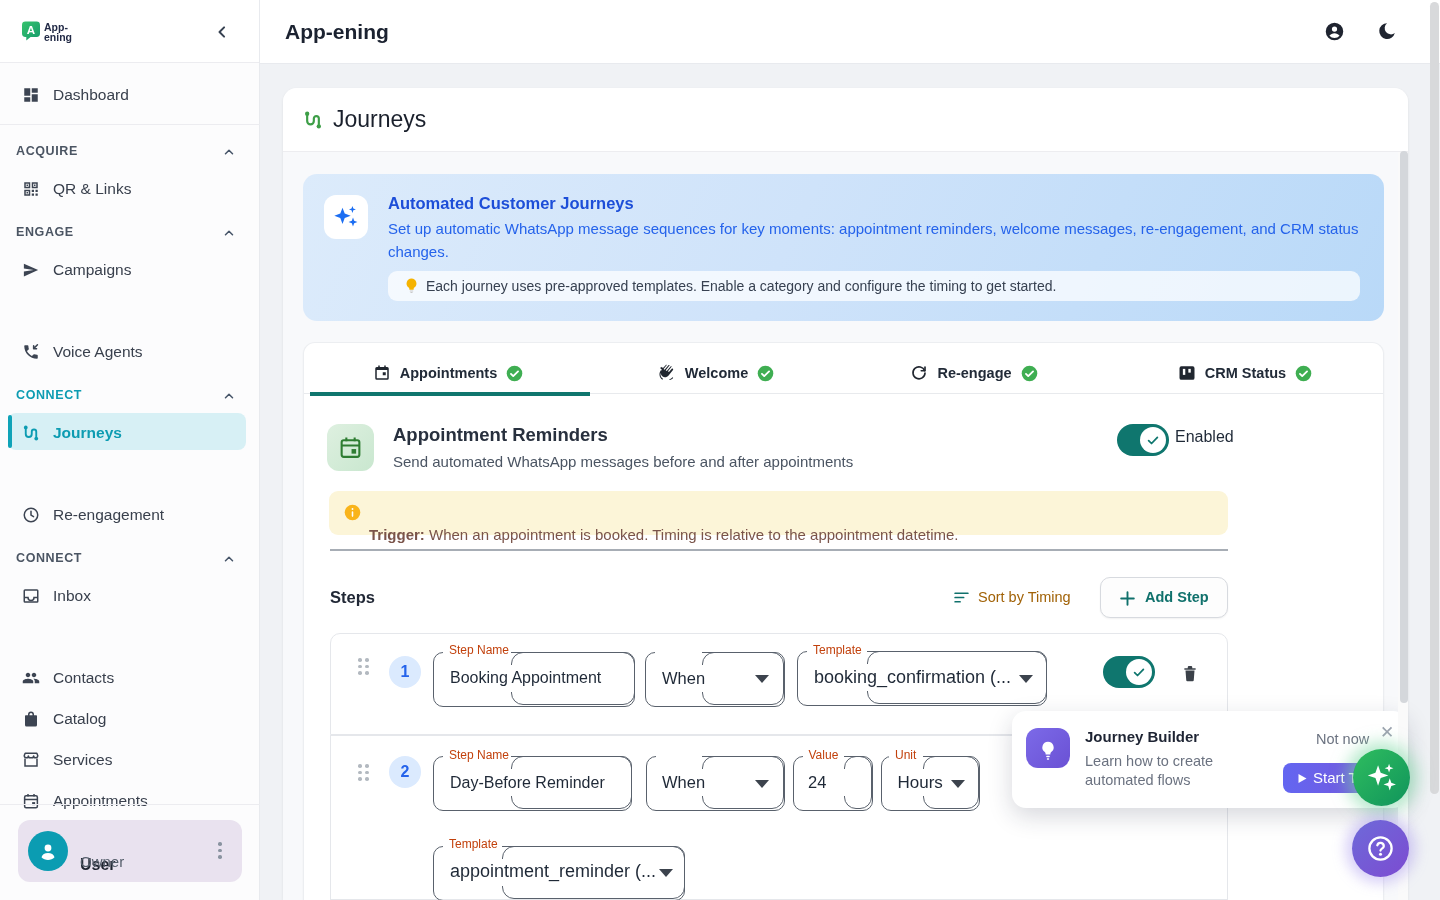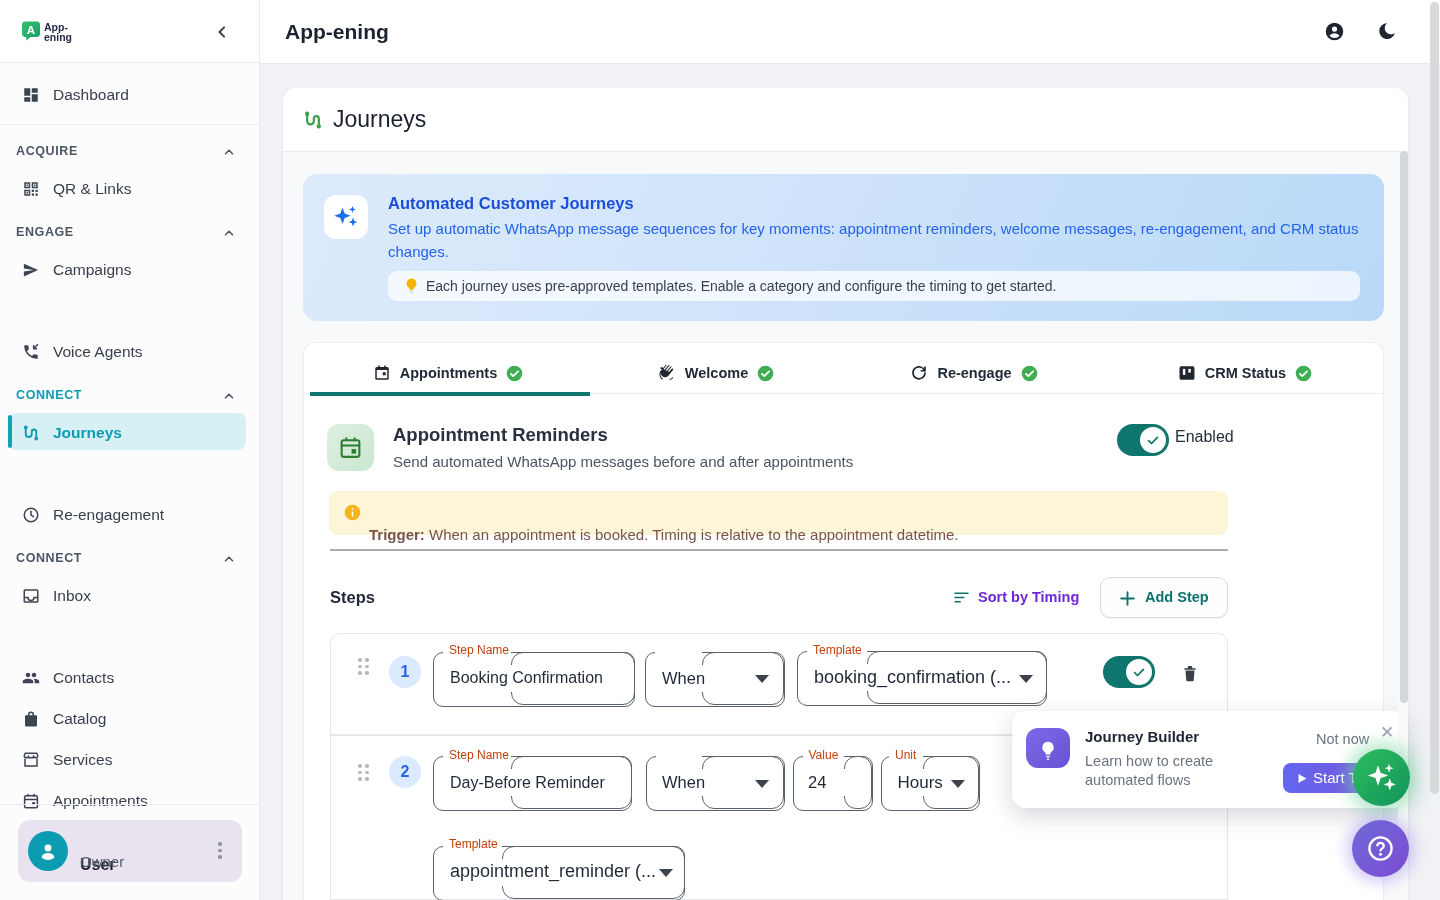--- a/index.html
+++ b/index.html
@@ -51,21 +51,21 @@
 #ar-title { position:absolute; left:393px; top:424px; font-size:18.5px; font-weight:bold; color:#28303e; }
 #ar-sub { position:absolute; left:393px; top:453px; font-size:15px; color:#4b5563;text-align:center; }
 .toggle { position:absolute; width:52px; height:32px; border-radius:16px; background:#0f766e; }
 .toggle .thumb { position:absolute; right:3px; top:3px; width:26px; height:26px; border-radius:50%; background:#fff; }
 #enabled { position:absolute; left:1175px; top:428px; font-size:16px; color:#1f2937; }
 #trigger { position:absolute; left:329px; top:491px; width:899px; height:44px; background:#fcf5d8; border-radius:9px; }
 #trigger .tx { position:absolute; left:40px; top:13px; font-size:15px; color:#7a544a;margin-top:22px; }
 #hr1 { position:absolute; left:330px; top:549px; width:898px; height:2px; background:#a7adb5; }
 
 #steps-title { position:absolute; left:330px; top:588px; font-size:16.5px; font-weight:bold; color:#212836;text-align:right; }
-#sortbtn { position:absolute; left:978px; top:589px; font-size:14.5px; font-weight:bold; color:#6d28d9; }
+#sortbtn { position:absolute; left:978px; top:589px; font-size:14.5px; font-weight:normal; color:#a16207; }
 #addbtn { position:absolute; left:1100px; top:577px; width:128px; height:41px; background:#fdfdfd; border:1px solid #d7dadf; border-radius:10px; box-shadow:0 1px 2px rgba(0,0,0,0.06); }
 #addbtn span { position:absolute; left:44px; top:11px; font-size:14.5px; font-weight:bold; color:#10716c; }
 .stepcard { position:absolute; left:330px; width:898px; background:#fff; border:1px solid #e5e7eb; }
 .handle { position:absolute; width:11px; height:16px; }
 .handle i { position:absolute; width:3.5px; height:3.5px; border-radius:50%; background:#b3b9c0; }
 .numcirc { position:absolute; width:32px; height:32px; border-radius:50%; background:#dbeafe; color:#2563eb; font-size:16px; font-weight:600; display:flex; align-items:center; justify-content:center; }
 
 .fld-outer { position:absolute; border:1.2px solid #59616c; border-radius:10px; }
 .fld-cover { position:absolute; background:#fff; }
 .fld-inner { position:absolute; border:1.2px solid #59616c; border-radius:12px; }
@@ -368,21 +368,21 @@
     <i style="left:0;top:13px"></i>
     <i style="left:7px;top:13px"></i>
 </div>
 <div class="numcirc" style="left:389px; top:656px;">1</div>
 
 <div class="fld-outer" style="left:433px; top:651.5px; width:202px; height:55px;"></div>
 <div class="fld-inner" style="left:511px; top:651.5px; width:123.5px; height:53px;"></div>
 <div class="fld-cover" style="left:443px; top:649.5px; width:68px; height:4px;"></div>
 <div class="fld-cover" style="left:510px; top:664.5px; width:4px; height:27px;"></div>
 <div class="fld-label" style="left:449px; top:643px;">Step Name</div>
-<div class="fld-text" style="left:450px; top:669px; font-size:16px;">Booking Confirmation</div>
+<div class="fld-text" style="left:450px; top:669px; font-size:16px;">Booking Appointment</div>
 
 <div class="fld-outer" style="left:645px; top:651.5px; width:139.5px; height:55px;"></div>
 <div class="fld-inner" style="left:702px; top:651.5px; width:82.0px; height:53px;"></div>
 <div class="fld-cover" style="left:655px; top:649.5px; width:47px; height:4px;"></div>
 <div class="fld-cover" style="left:701px; top:664.5px; width:4px; height:27px;"></div>
 <div class="fld-text" style="left:662px; top:668.5px; font-size:16.5px;">When</div>
 <div class="sel-arrow" style="left:755px; top:675px;"></div>
 
 <div class="fld-outer" style="left:797px; top:651px; width:250px; height:55px;"></div>
 <div class="fld-inner" style="left:867px; top:651px; width:179.5px; height:53px;"></div>

